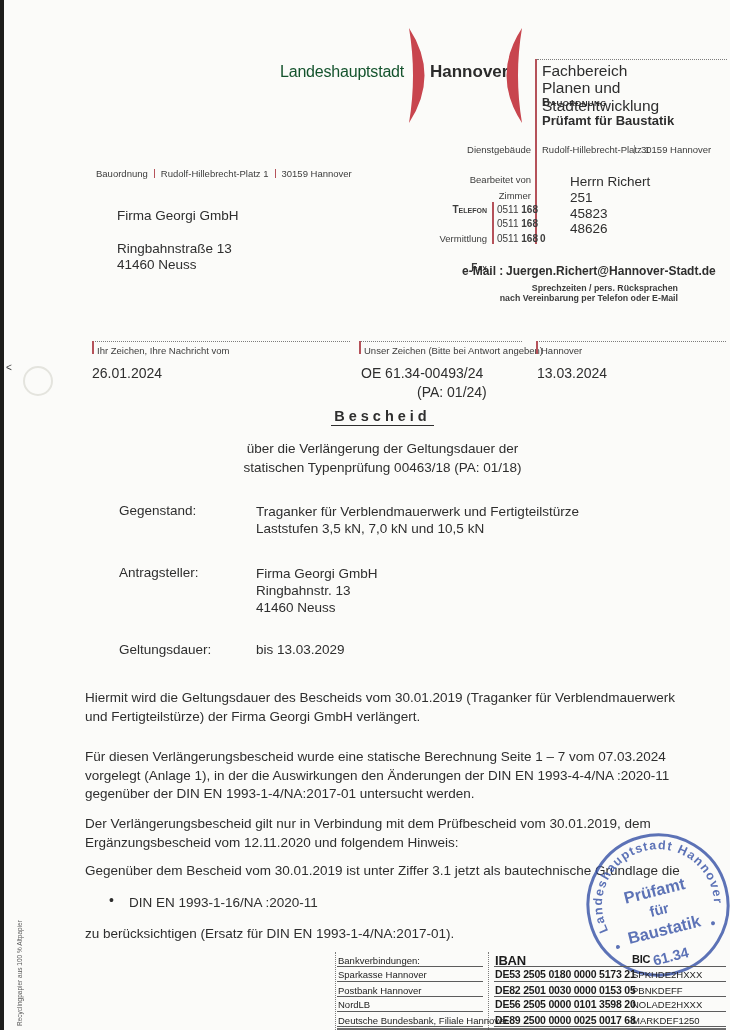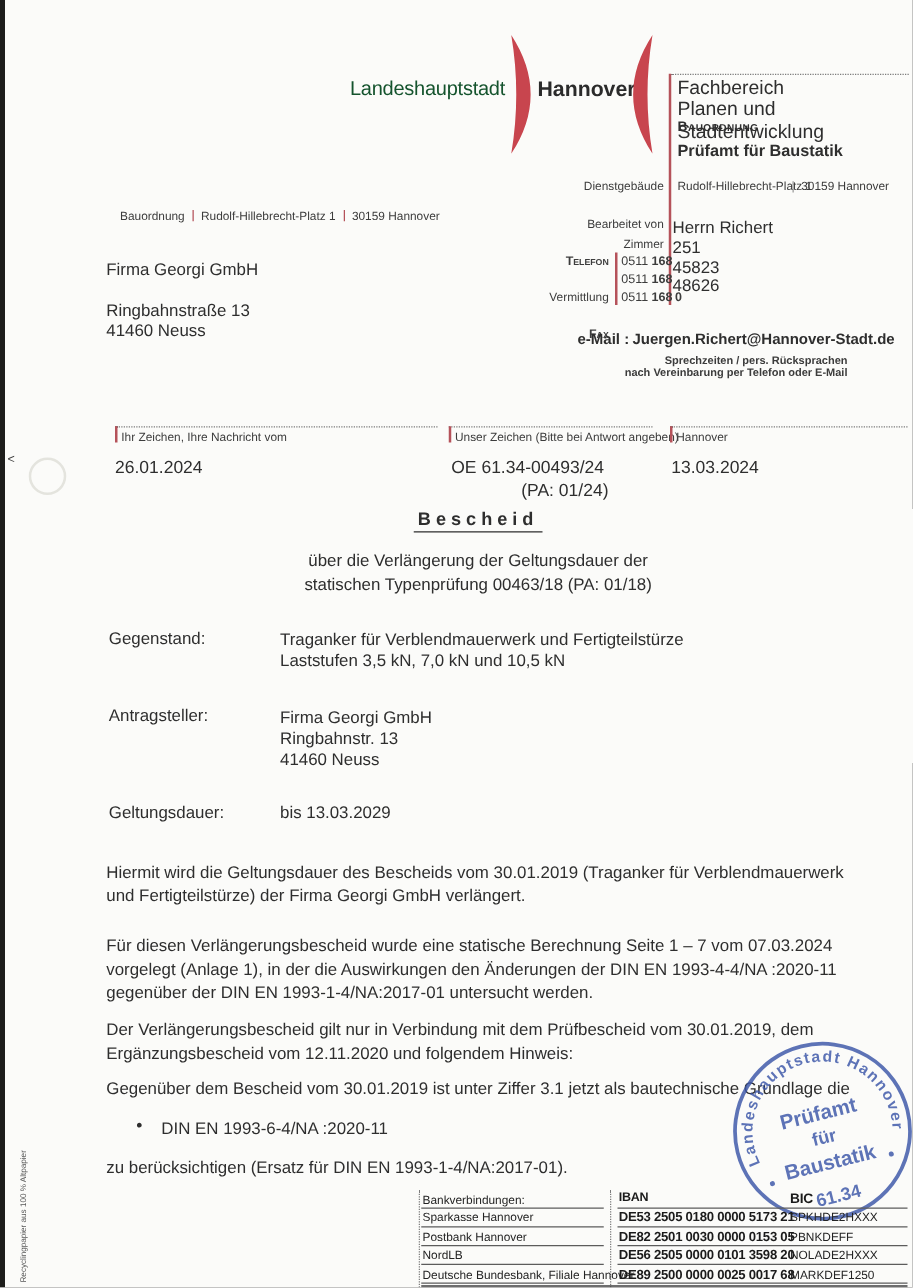--- a/index.html
+++ b/index.html
@@ -8,21 +8,21 @@
   .abs{position:absolute;}
   .r{text-align:right;}
   .b{font-weight:bold;}
   .sc{font-variant:small-caps;}
   .dot-h{border-top:1px dotted #7c7c7c;height:0;}
   .dot-v{border-left:1px dotted #7c7c7c;width:0;}
   .redline{background:#b5525a;}
   .vsep{width:1px;background:#9a9a9a;}
   .ul{background:#5c5c5c;height:1px;}
   .label{font-size:9.5px;color:#3c3c3c;white-space:nowrap;}
-  .val{font-size:13.5px;white-space:nowrap;}
+  .val{font-size:13.5px;white-space:nowrap;padding-left:32px;}
   .lh16{line-height:17px;}
   .para{font-size:13.5px;line-height:18.5px;white-space:nowrap;}
   .rsep{display:inline-block;width:1px;height:9px;background:#b5525a;margin:0 6px;vertical-align:-1px;}
   .title-wrap{width:595px;text-align:center;}
   .title-text{display:inline-block;font-weight:bold;font-size:14.5px;letter-spacing:4px;
               border-bottom:1.5px solid #2e2e2e;padding:0 3px 1px 3px;}
   .side-note{font-size:6.5px;color:#5a5a5a;transform:rotate(-90deg);transform-origin:0 0;white-space:nowrap;}
   .scan-edge{left:0;top:0;width:4px;height:1030px;background:#1d1d1b;}
   .punch{width:26px;height:26px;border:2px solid #e4e4de;border-radius:50%;}
   .banktxt{font-size:9.5px;color:#242424;white-space:nowrap;}
@@ -144,21 +144,21 @@
   </div>
   <div class="abs para" style="left:85px;top:815px;">
     <div>Der Verlängerungsbescheid gilt nur in Verbindung mit dem Prüfbescheid vom 30.01.2019, dem</div>
     <div>Ergänzungsbescheid vom 12.11.2020 und folgendem Hinweis:</div>
   </div>
   <div class="abs para" style="left:85px;top:862px;">
     <div>Gegenüber dem Bescheid vom 30.01.2019 ist unter Ziffer 3.1 jetzt als bautechnische Grundlage die</div>
   </div>
 
   <div class="abs" style="left:109px;top:892px;font-size:14px;">•</div>
-  <div class="abs para" style="left:129px;top:894px;">DIN EN 1993-6-4/NA :2020-11</div>
+  <div class="abs para" style="left:129px;top:894px;">DIN EN 1993-1-16/NA :2020-11</div>
 
   <div class="abs para" style="left:85px;top:925px;">
     <div>zu berücksichtigen (Ersatz für DIN EN 1993-1-4/NA:2017-01).</div>
   </div>
 
   <svg class="abs" style="left:583px;top:830px;" width="150" height="150" viewBox="0 0 150 150">
     <g transform="rotate(-14 75 75)" opacity="0.82">
       <circle cx="75" cy="75" r="70" fill="none" stroke="#3a55a8" stroke-width="3"></circle>
       <defs>
         <path id="stampArc" d="M 23 96 A 56 56 0 1 1 127 96" fill="none"></path>
@@ -172,21 +172,21 @@
       <text x="75" y="85" text-anchor="middle" fill="#3a55a8" font-size="14.5" font-weight="bold" font-family="Liberation Sans, sans-serif">für</text>
       <text x="75" y="106" text-anchor="middle" fill="#3a55a8" font-size="16.5" font-weight="bold" font-family="Liberation Sans, sans-serif">Baustatik</text>
       <text x="75" y="133" text-anchor="middle" fill="#3a55a8" font-size="14.5" font-weight="bold" font-family="Liberation Sans, sans-serif">61.34</text>
     </g>
   </svg>
 
   <div class="abs dot-v" style="left:335px;top:952px;height:78px;"></div>
   <div class="abs dot-v" style="left:488px;top:952px;height:78px;"></div>
 
   <div class="abs banktxt" style="left:338px;top:955px;">Bankverbindungen:</div>
-  <div class="abs iban" style="left:495px;top:953px;font-size:10px;">IBAN</div>
+  <div class="abs iban" style="left:495px;top:953px;font-size:13px;">IBAN</div>
   <div class="abs iban" style="left:632px;top:953px;font-size:11px;">BIC</div>
   <div class="abs ul" style="left:337px;top:966px;width:146px;"></div>
   <div class="abs ul" style="left:494px;top:966px;width:232px;"></div>
 
   <div class="abs banktxt" style="left:338px;top:969px;">Sparkasse Hannover</div>
   <div class="abs iban" style="left:495px;top:968px;">DE53 2505 0180 0000 5173 21</div>
   <div class="abs banktxt" style="left:632px;top:969px;">SPKHDE2HXXX</div>
   <div class="abs ul" style="left:337px;top:981px;width:146px;"></div>
   <div class="abs ul" style="left:494px;top:981px;width:232px;"></div>
 

